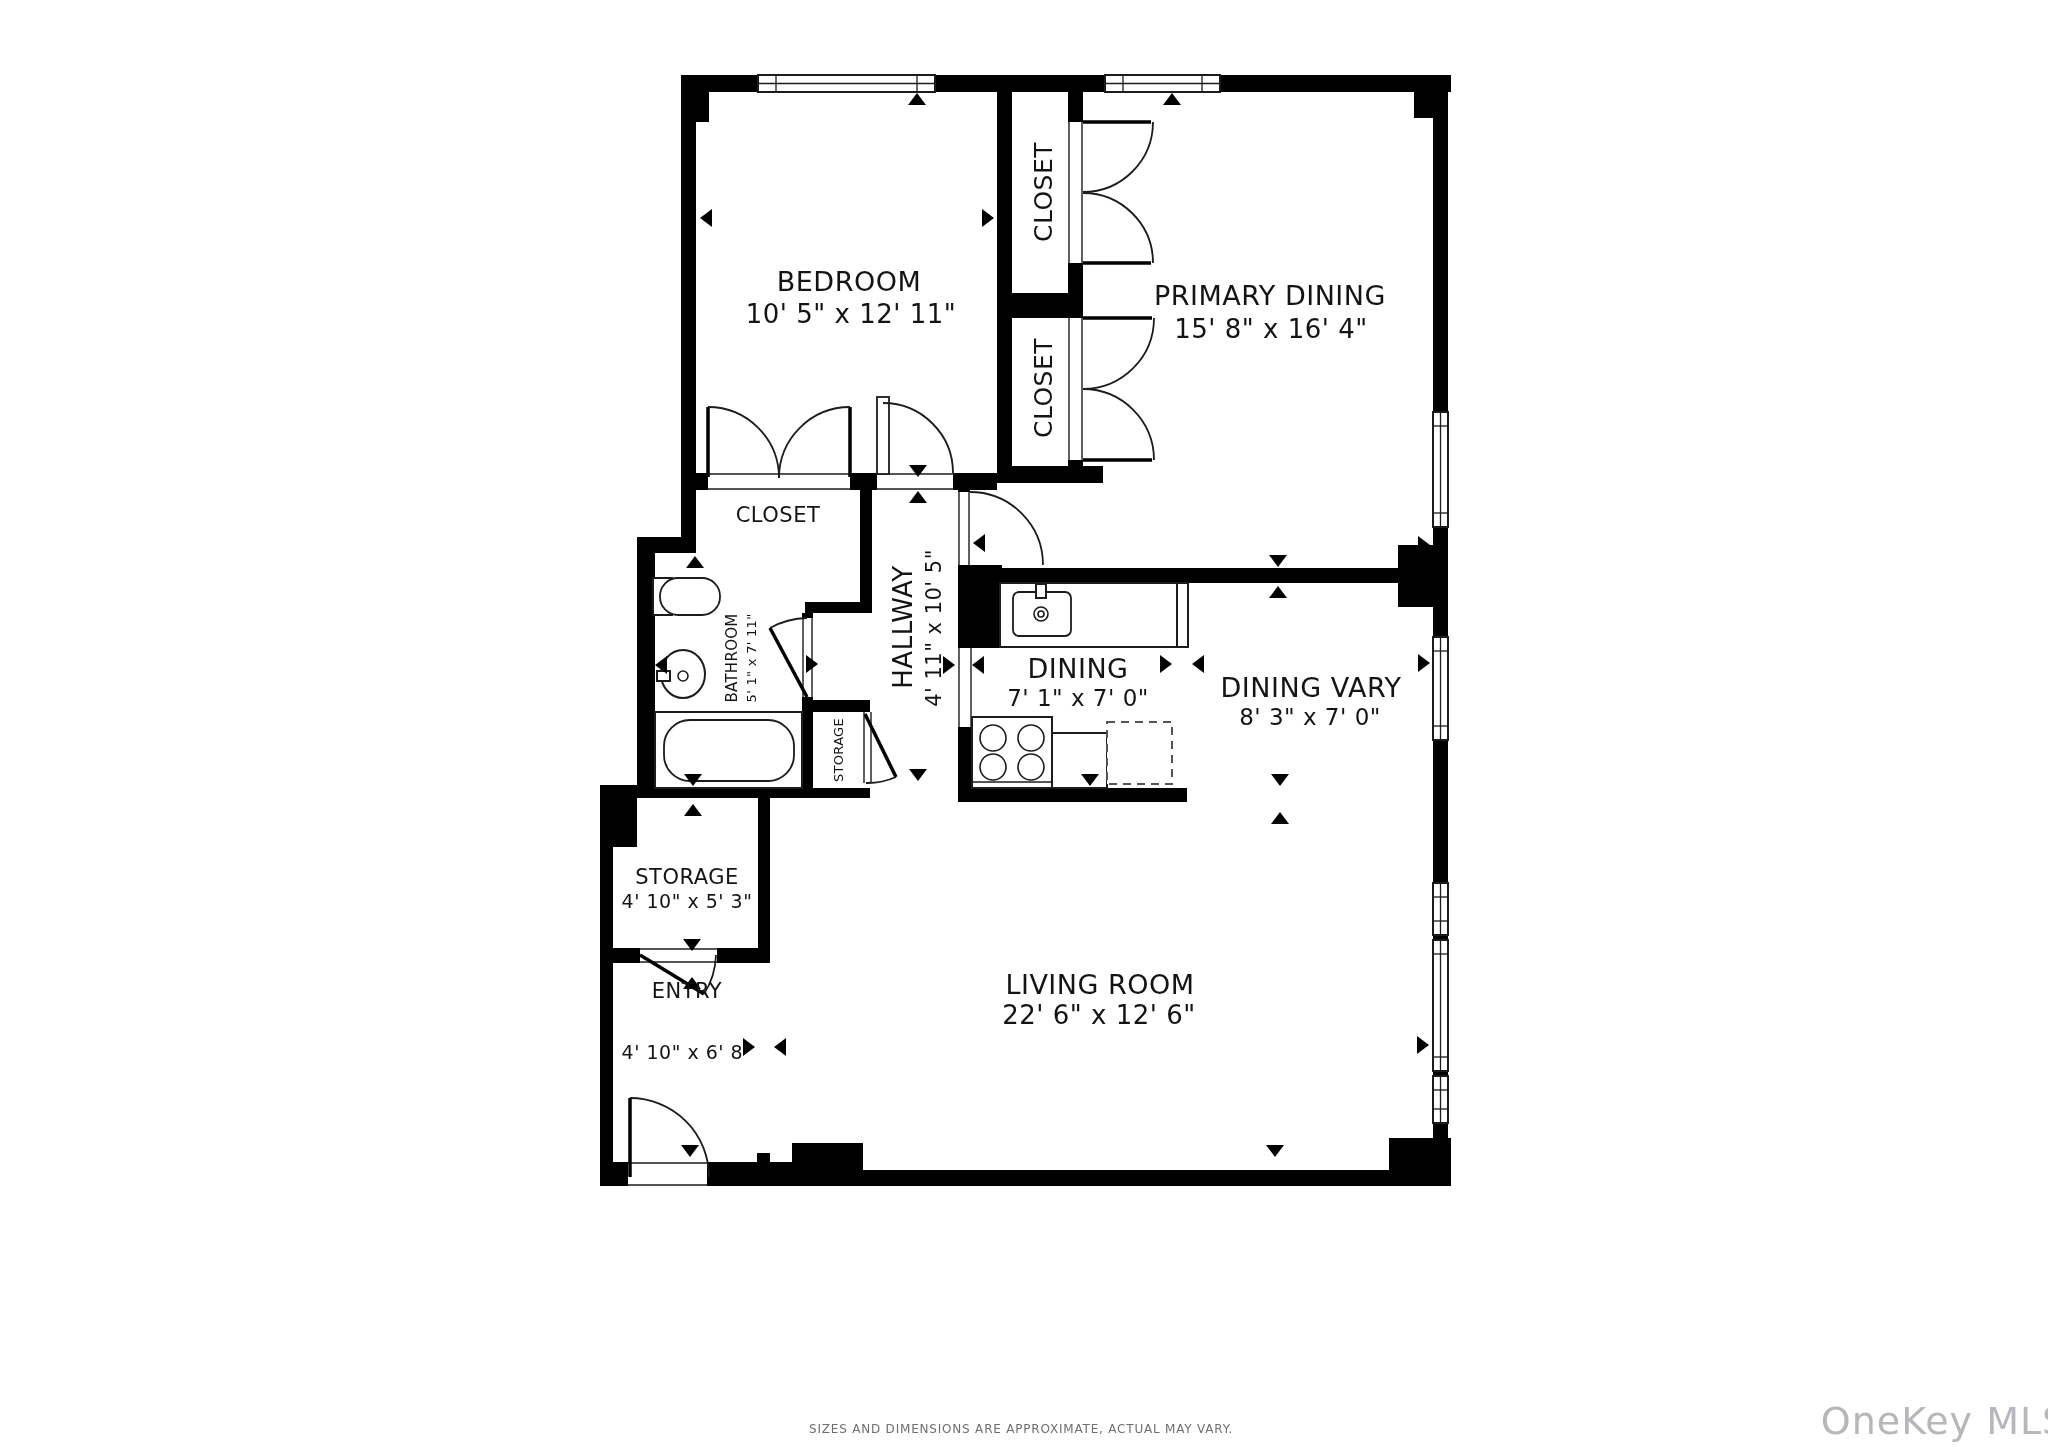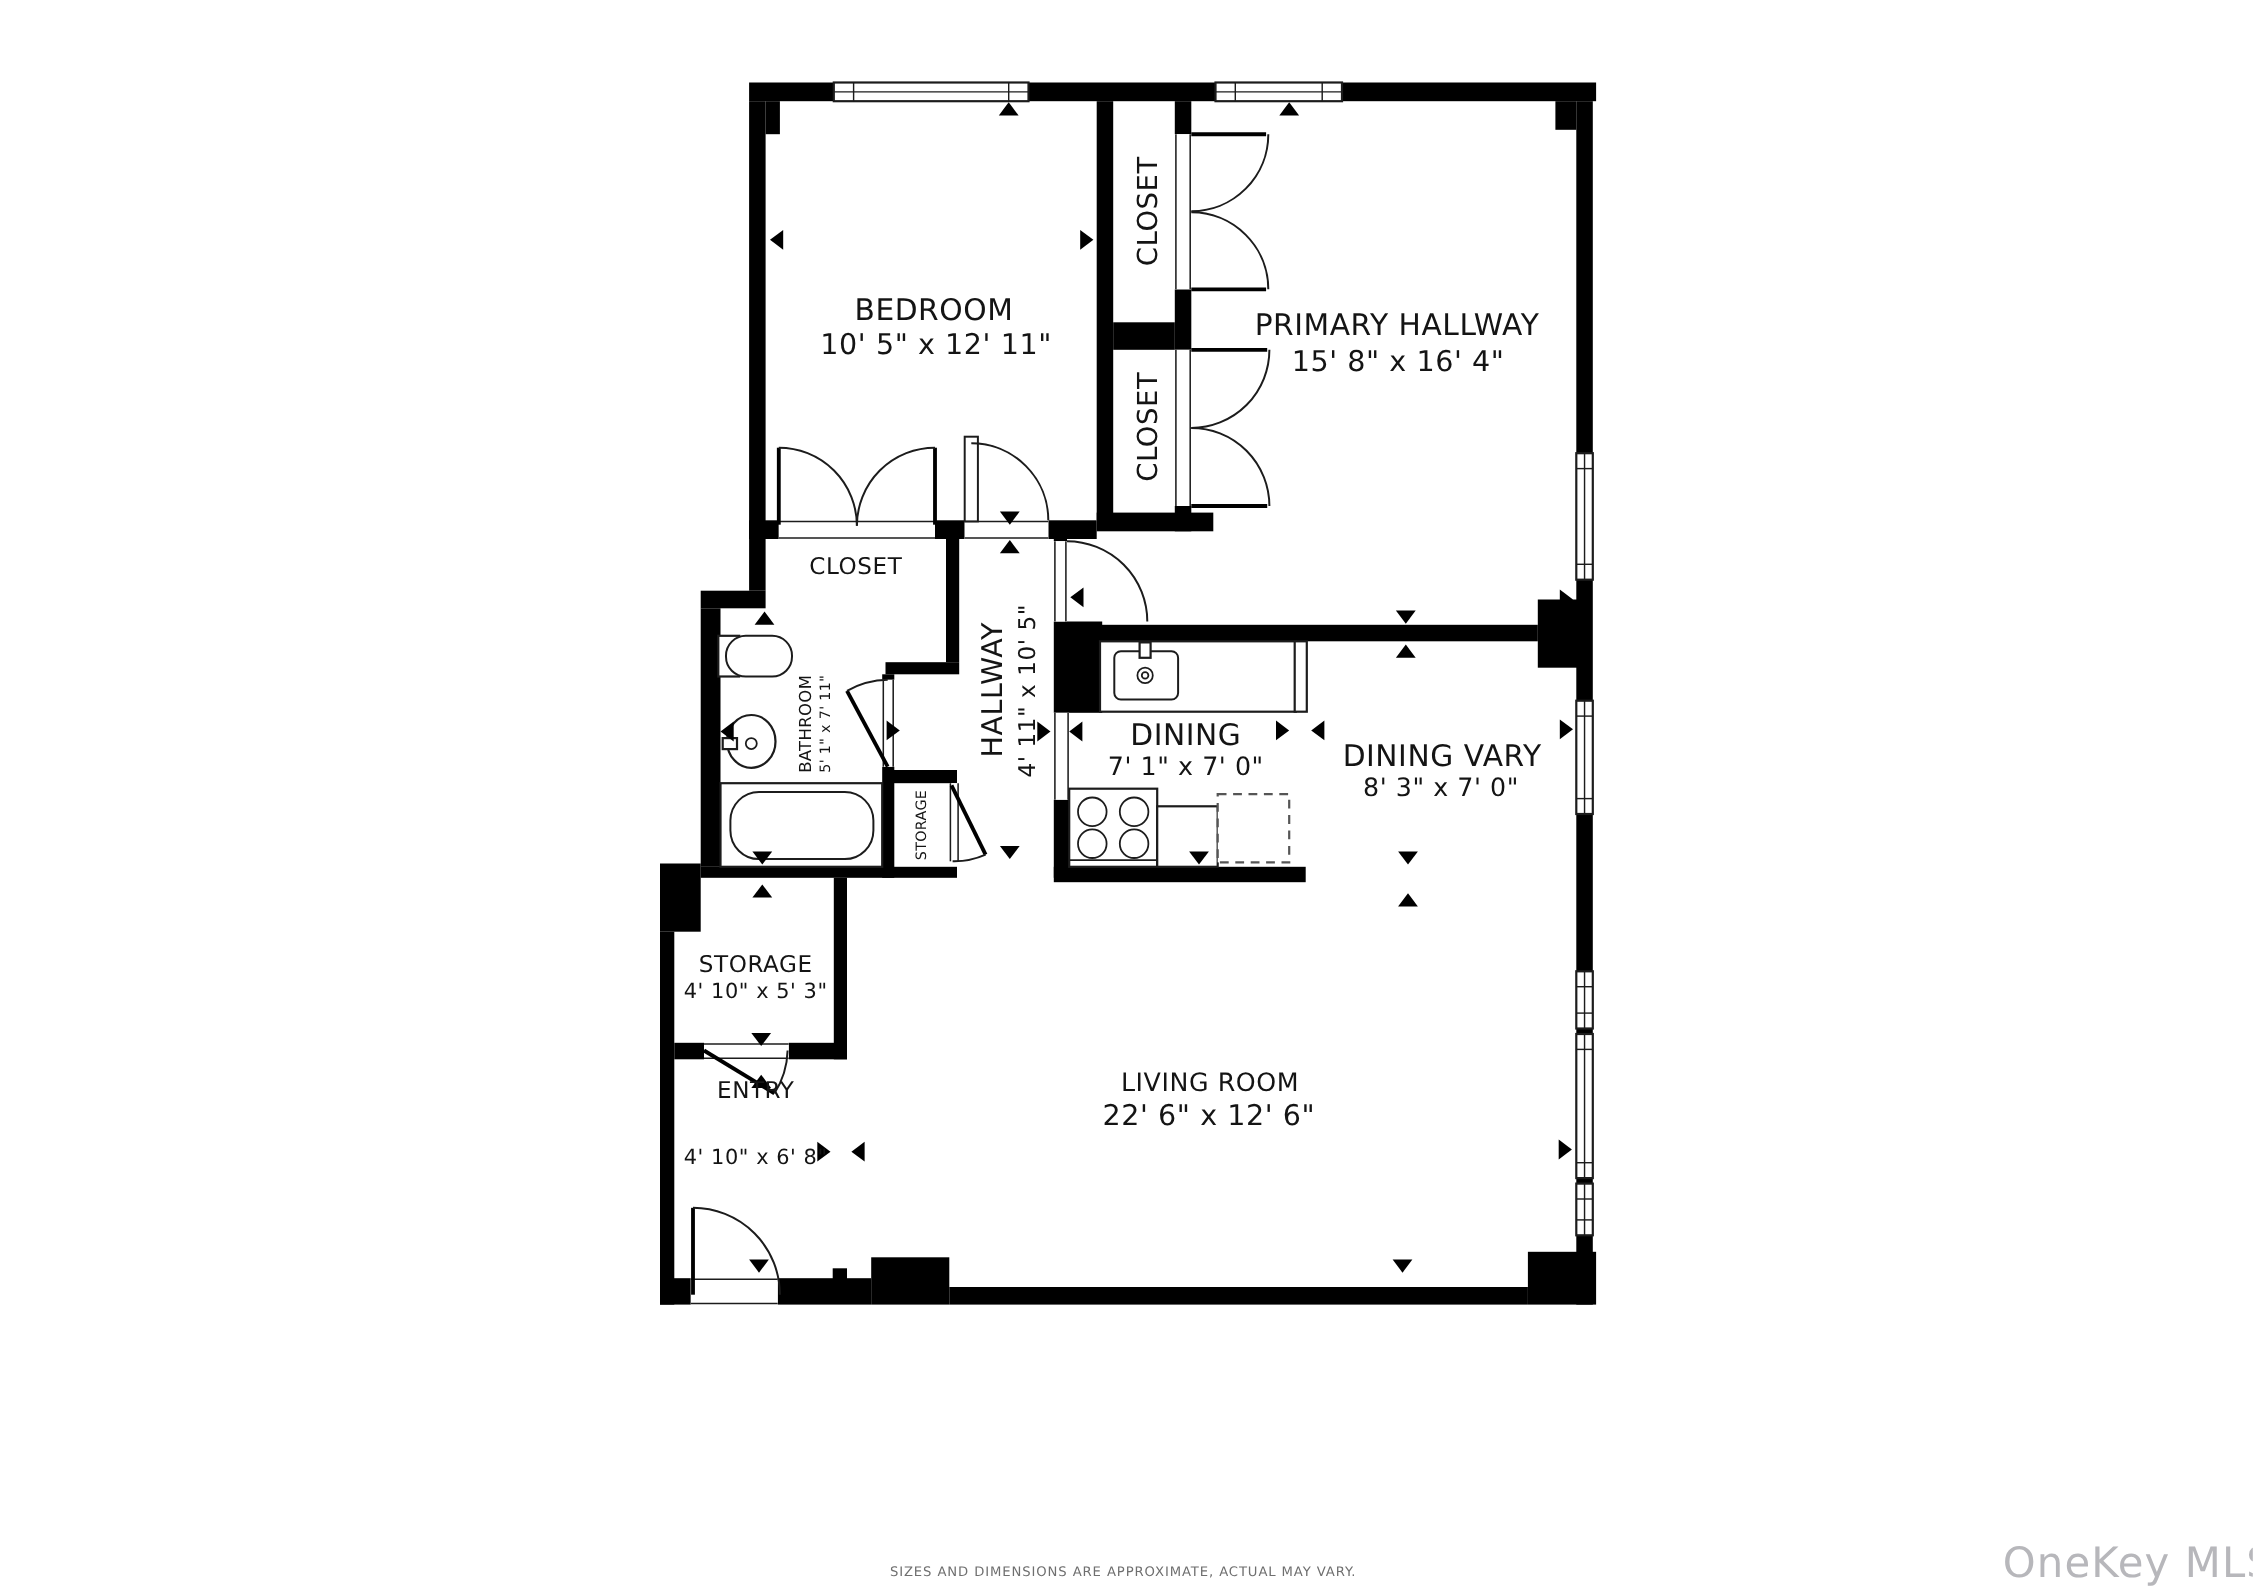--- a/index.html
+++ b/index.html
@@ -197,21 +197,21 @@
       <polygon points="681,1145 699,1145 690,1157" fill="#000"></polygon>
       <polygon points="1417,1036 1417,1054 1429,1045" fill="#000"></polygon>
       <polygon points="1266,1145 1284,1145 1275,1157" fill="#000"></polygon>
       <polygon points="684,774 702,774 693,786" fill="#000"></polygon>
       <polygon points="684,816 702,816 693,804" fill="#000"></polygon>
     </svg>
 
   <div class="lbl room-name" style="left:849px;top:282px;font-size:27px;">BEDROOM</div>
   <div class="lbl" style="left:851px;top:315px;font-size:26px;">10' 5" x 12' 11"</div>
 
-  <div class="lbl room-name" style="left:1270px;top:296px;font-size:27px;">PRIMARY HALLWAY</div>
+  <div class="lbl room-name" style="left:1270px;top:296px;font-size:27px;">PRIMARY DINING</div>
   <div class="lbl" style="left:1271px;top:330px;font-size:26px;">15' 8" x 16' 4"</div>
 
   <div class="vlbl room-name" style="left:1043px;top:192px;font-size:25px;">CLOSET</div>
   <div class="vlbl room-name" style="left:1043px;top:388px;font-size:25px;">CLOSET</div>
   <div class="lbl room-name" style="left:778px;top:515px;font-size:21px;">CLOSET</div>
 
   <div class="vlbl room-name" style="left:903px;top:627px;font-size:26px;">HALLWAY</div>
   <div class="vlbl" style="left:934px;top:628px;font-size:21px;">4' 11" x 10' 5"</div>
 
   <div class="vlbl room-name" style="left:732px;top:658px;font-size:15px;letter-spacing:.3px;">BATHROOM</div>
@@ -224,18 +224,18 @@
 
   <div class="lbl room-name" style="left:1311px;top:688px;font-size:27px;">DINING VARY</div>
   <div class="lbl" style="left:1310px;top:717px;font-size:23px;">8' 3" x 7' 0"</div>
 
   <div class="lbl room-name" style="left:687px;top:877px;font-size:21px;">STORAGE</div>
   <div class="lbl" style="left:687px;top:902px;font-size:19px;">4' 10" x 5' 3"</div>
 
   <div class="lbl room-name" style="left:687px;top:991px;font-size:21px;">ENTRY</div>
   <div class="lbl" style="left:687px;top:1053px;font-size:19px;">4' 10" x 6' 8"</div>
 
-  <div class="lbl room-name" style="left:1100px;top:985px;font-size:23px;">LIVING ROOM</div>
+  <div class="lbl room-name" style="left:1100px;top:985px;font-size:27px;">LIVING ROOM</div>
   <div class="lbl" style="left:1099px;top:1016px;font-size:26px;">22' 6" x 12' 6"</div>
 
   <div class="footer" style="left:1021px;top:1429px;font-size:12px;">SIZES AND DIMENSIONS ARE APPROXIMATE, ACTUAL MAY VARY.</div>
   <div class="watermark" style="left:1944px;top:1421px;font-size:38px;">OneKey MLS</div>
 </div>
 
 </body></html>

